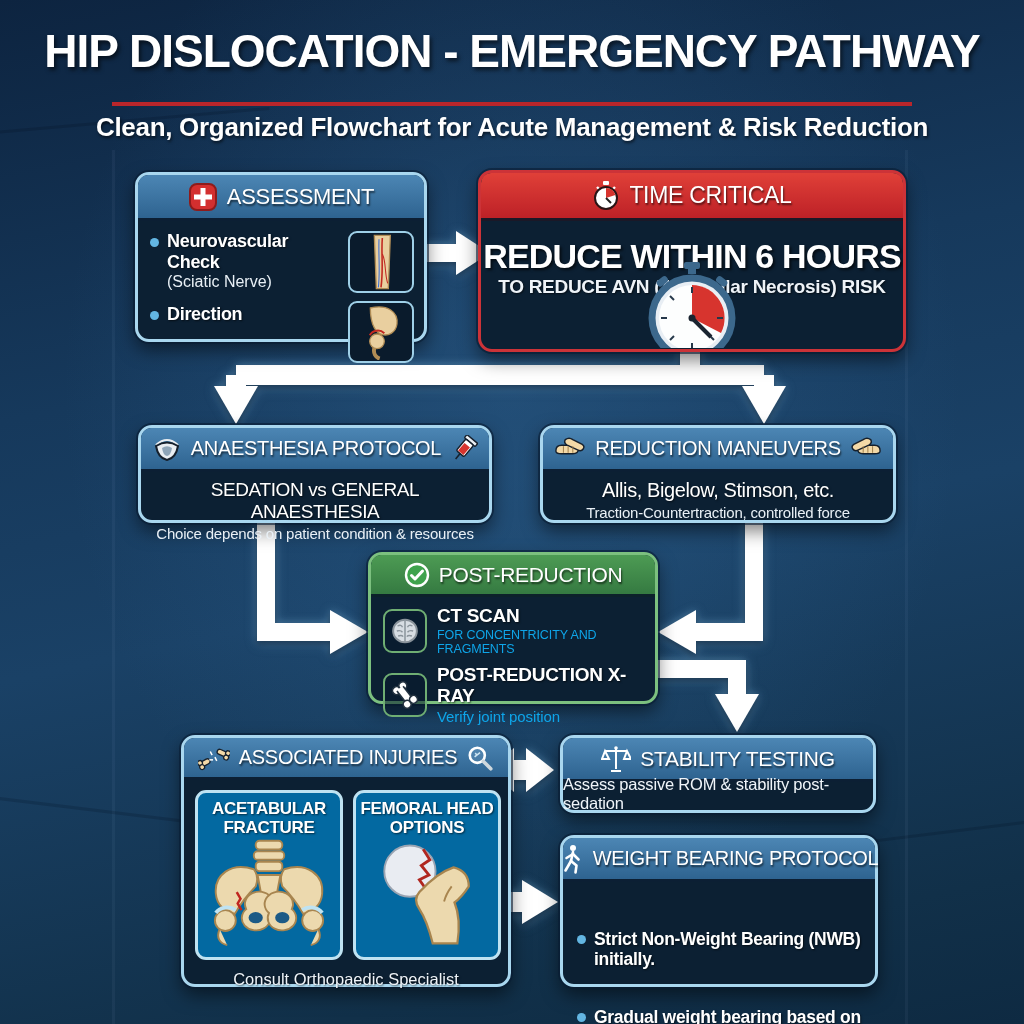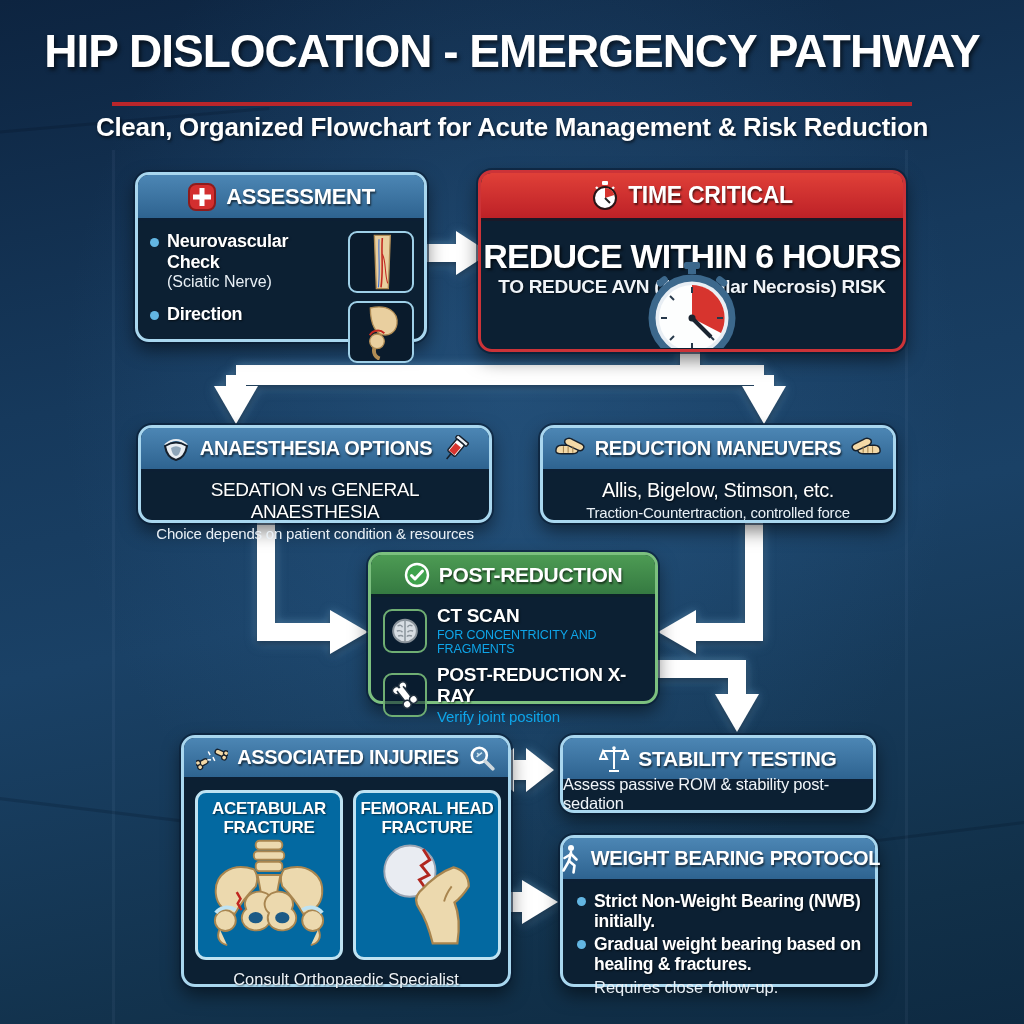--- a/index.html
+++ b/index.html
@@ -23,21 +23,21 @@
   .subtitle{position:absolute;left:0;top:112px;width:100%;text-align:center;font-size:26px;
     font-weight:700;letter-spacing:-0.3px;text-shadow:1px 2px 3px rgba(0,0,0,.6);z-index:3;}
   
   .card{position:absolute;border:3px solid var(--card-border,#a9d7ef);border-radius:14px;
     background:var(--card-body,#0c2033);z-index:3;
     box-shadow:0 0 0 2px rgba(8,28,52,.6), 0 8px 18px rgba(0,0,0,.5);}
   .card-header{display:flex;align-items:center;justify-content:center;gap:9px;height:46px;
     padding:0 4px;border-radius:10px 10px 0 0;
     background:linear-gradient(var(--header-blue-top,#4c86b4),var(--header-blue-bottom,#2e6390));
     border-bottom:3px solid rgba(6,20,38,.9);
-    font-weight:700;font-size:21px;letter-spacing:-0.3px;
+    font-weight:400;font-size:21px;letter-spacing:-0.3px;
     text-shadow:1px 2px 2px rgba(0,0,0,.6);white-space:nowrap;}
   .card.red{border-color:#cc3338;}
   .card.red .card-header{background:linear-gradient(#e04038,#bd2127);}
   .card.green{border-color:#7cc07f;}
   .card.green .card-header{background:linear-gradient(#4d9b54,#357a41);}
   .icn{display:inline-flex;align-items:center;justify-content:center;flex:0 0 auto;}
   
   .assess-body{display:flex;padding:10px 10px 8px 12px;gap:8px;}
   .assess-list{flex:1 1 auto;}
   .assess-item{display:flex;gap:8px;margin-bottom:12px;}
@@ -74,21 +74,21 @@
     text-align:center;}
   .panel-title{font-size:17px;font-weight:800;line-height:1.12;letter-spacing:-0.3px;
     text-shadow:1px 1px 2px rgba(0,0,0,.6);}
   .assoc-footer{text-align:center;font-size:16.5px;color:#eef3f8;margin-top:4px;
     text-shadow:1px 1px 2px rgba(0,0,0,.6);}
   
   .stab-body{display:flex;align-items:center;justify-content:center;height:calc(100% - 49px);
     font-size:16.5px;letter-spacing:-0.2px;color:#f0f5fa;}
   
   .wb-body{padding:9px 12px 6px 14px;}
-  .wb-item{display:flex;gap:8px;margin-bottom:3px;}
+  .wb-item{display:flex;gap:8px;margin-bottom:3px;margin-top:38px;}
   .wb-item .dot{margin-top:6px;}
   .wb-item b{font-size:17.5px;letter-spacing:-0.3px;line-height:1.15;display:block;
     text-shadow:1px 1px 2px rgba(0,0,0,.6);}
   .wb-note{font-size:16.5px;color:#e9f0f6;margin-left:17px;line-height:1.15;}
 </style>
 </head>
 <body>
 
 <div class="canvas">
 
@@ -219,21 +219,21 @@
 
   <section class="card" style="left:138px;top:425px;width:354px;height:98px;">
     <div class="card-header" style="font-size:20px;height:44px;">
       <span class="icn">
         <svg width="30" height="26" viewBox="0 0 30 26">
             <path d="M4,9 Q15,-1 26,9" stroke="#e9eef2" stroke-width="2" fill="none"></path>
             <path d="M4,10 Q15,3 26,10 Q24,22 15,24 Q6,22 4,10 Z" fill="#e9eef2" stroke="#16202c" stroke-width="2"></path>
             <path d="M10,12 Q15,8.5 20,12 Q19,19 15,20 Q11,19 10,12 Z" fill="#8ea5b8"></path>
           </svg>
       </span>
-      <span>ANAESTHESIA OPTIONS</span>
+      <span>ANAESTHESIA PROTOCOL</span>
       <span class="icn">
         <svg width="28" height="28" viewBox="0 0 28 28">
             <g transform="rotate(40 14 14)">
               <rect x="7" y="1" width="14" height="4" rx="1" fill="#e9eef2" stroke="#16202c" stroke-width="1.4"></rect>
               <rect x="9" y="5" width="10" height="15" rx="1.5" fill="#fff" stroke="#16202c" stroke-width="1.4"></rect>
               <rect x="10.5" y="9" width="7" height="10" fill="#d7342e"></rect>
               <line x1="14" y1="20" x2="14" y2="27" stroke="#16202c" stroke-width="1.6"></line>
             </g>
           </svg>
       </span>
@@ -381,21 +381,21 @@
               <path d="M18,97 C14,106 18,112 26,114"></path>
               <path d="M122,97 C126,106 122,112 114,114"></path>
             </g>
             <path d="M14,80 A14,12 0 0 1 35,77" stroke="#bfe3f2" stroke-width="4" fill="none"></path>
             <path d="M105,77 A14,12 0 0 1 126,80" stroke="#bfe3f2" stroke-width="4" fill="none"></path>
             <path d="M36,58 l4,7 -3,5 4,7" stroke="#c0261f" stroke-width="2.6" fill="none"></path>
           </svg>
         </span>
       </div>
       <div class="panel">
-        <div class="panel-title">FEMORAL HEAD FRACTURE</div>
+        <div class="panel-title">FEMORAL HEAD OPTIONS</div>
         <span class="icn">
           <svg width="134" height="112" viewBox="0 0 140 118">
             <circle cx="52" cy="36" r="27" fill="#e9ecf2" stroke="#9aa4b2" stroke-width="2"></circle>
             <path d="M66,13 l7,11 -9,6 8,10 -10,5 7,10" stroke="#b0261f" stroke-width="3" fill="none"></path>
             <path d="M62,58 Q80,38 98,32 Q114,36 114,52 Q107,63 99,69 Q106,86 102,112 L76,112 Q70,88 62,76 Q55,66 62,58 Z" fill="#ecd9ae" stroke="#a8854f" stroke-width="2.4"></path>
             <path d="M96,52 Q90,60 88,68" stroke="#a8854f" stroke-width="2" fill="none"></path>
           </svg>
         </span>
       </div>
     </div>

